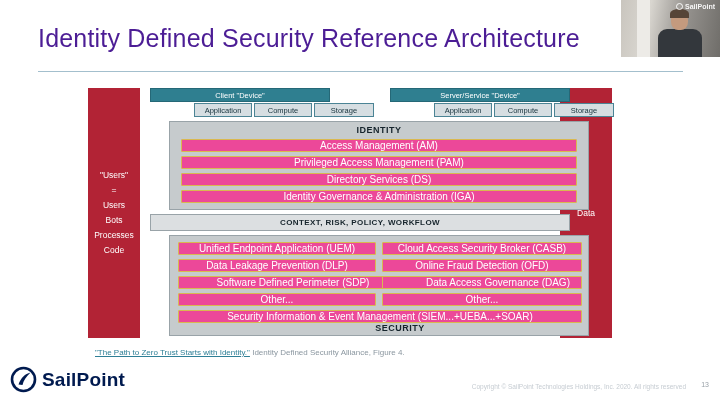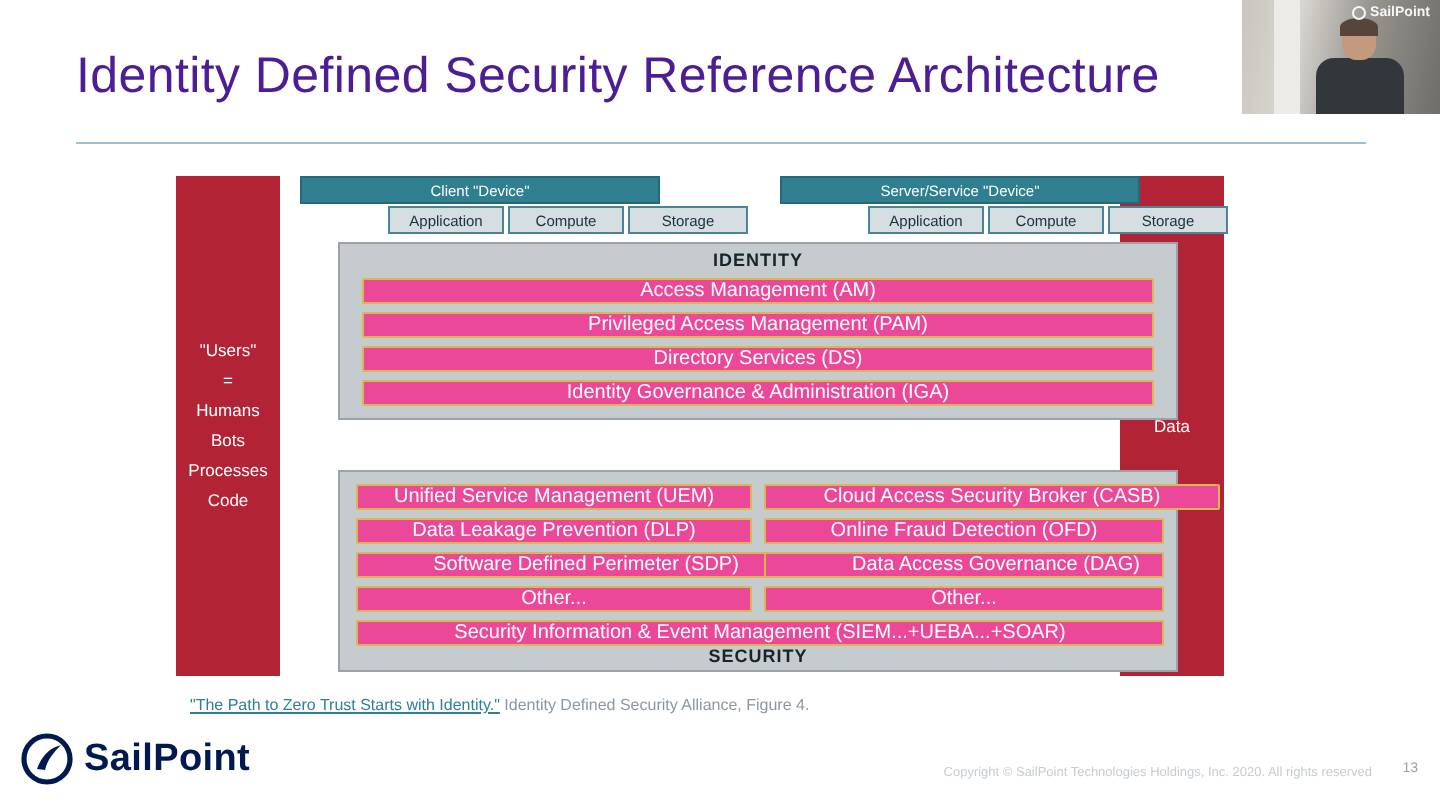--- a/index.html
+++ b/index.html
@@ -87,21 +87,21 @@
 <body>
 
 <div class="slide">
 
   <h1 class="title">Identity Defined Security Reference Architecture</h1>
   <div class="rule"></div>
 
   <div class="redbox users">
     <span>"Users"</span>
     <span>=</span>
-    <span>Humans</span>
+    <span>Users</span>
     <span>Bots</span>
     <span>Processes</span>
     <span>Code</span>
   </div>
 
   <div class="redbox data">
     <span>Data</span>
   </div>
 
   <div class="teal-head" style="left:150px;width:180px;">Client "Device"</div>
@@ -116,32 +116,33 @@
   <div class="device-item" style="left:510px;width:60px;">Storage</div>
 
   <div class="panel" style="top:121px;height:89px;">
     <div class="panel-head" style="top:3px;">IDENTITY</div>
     <div class="pill" style="left:11px;top:17px;width:396px;">Access Management (AM)</div>
     <div class="pill" style="left:11px;top:34px;width:396px;">Privileged Access Management (PAM)</div>
     <div class="pill" style="left:11px;top:51px;width:396px;">Directory Services (DS)</div>
     <div class="pill" style="left:11px;top:68px;width:396px;">Identity Governance &amp; Administration (IGA)</div>
   </div>
 
+  <div class="context">CONTEXT, RISK, POLICY, WORKFLOW</div>
 
   <div class="panel" style="top:235px;height:101px;">
-    <div class="pill" style="left:8px;top:6px;width:198px;">Unified Service Management (UEM)</div>
+    <div class="pill" style="left:8px;top:6px;width:198px;">Unified Endpoint Application (UEM)</div>
     <div class="pill" style="left:8px;top:23px;width:198px;">Data Leakage Prevention (DLP)</div>
     <div class="pill" style="left:8px;top:40px;width:230px;">Software Defined Perimeter (SDP)</div>
     <div class="pill" style="left:8px;top:57px;width:198px;">Other...</div>
-    <div class="pill" style="left:212px;top:6px;width:228px;">Cloud Access Security Broker (CASB)</div>
+    <div class="pill" style="left:212px;top:6px;width:200px;">Cloud Access Security Broker (CASB)</div>
     <div class="pill" style="left:212px;top:23px;width:200px;">Online Fraud Detection (OFD)</div>
     <div class="pill" style="left:212px;top:40px;width:200px;padding-left:32px;">Data Access Governance (DAG)</div>
     <div class="pill" style="left:212px;top:57px;width:200px;">Other...</div>
     <div class="pill" style="left:8px;top:74px;width:404px;">Security Information &amp; Event Management (SIEM...+UEBA...+SOAR)</div>
-    <div class="panel-head" style="top:87px;">SECURITY</div>
+    <div class="panel-head" style="top:87px;padding-left:21px;">SECURITY</div>
   </div>
 
   <div class="citation"><span class="cite-link">"The Path to Zero Trust Starts with Identity."</span><span class="cite-rest"> Identity Defined Security Alliance, Figure 4.</span></div>
 
   <div class="logo">
     <svg width="27" height="27" viewBox="0 0 27 27">
       <circle cx="13.5" cy="13.5" r="11.5" fill="none" stroke="#001a4f" stroke-width="2.6"></circle>
       <path d="M8.5 18.5 C11 11.5, 15 8, 20.5 6.5 C16 11, 13.5 14.5, 12.5 19 Z" fill="#001a4f"></path>
     </svg>
     <span class="logo-text">SailPoint</span>

